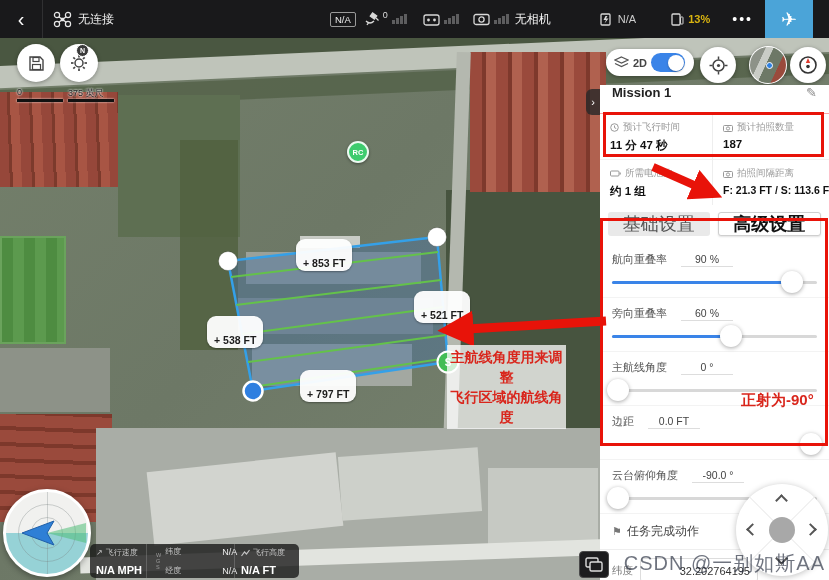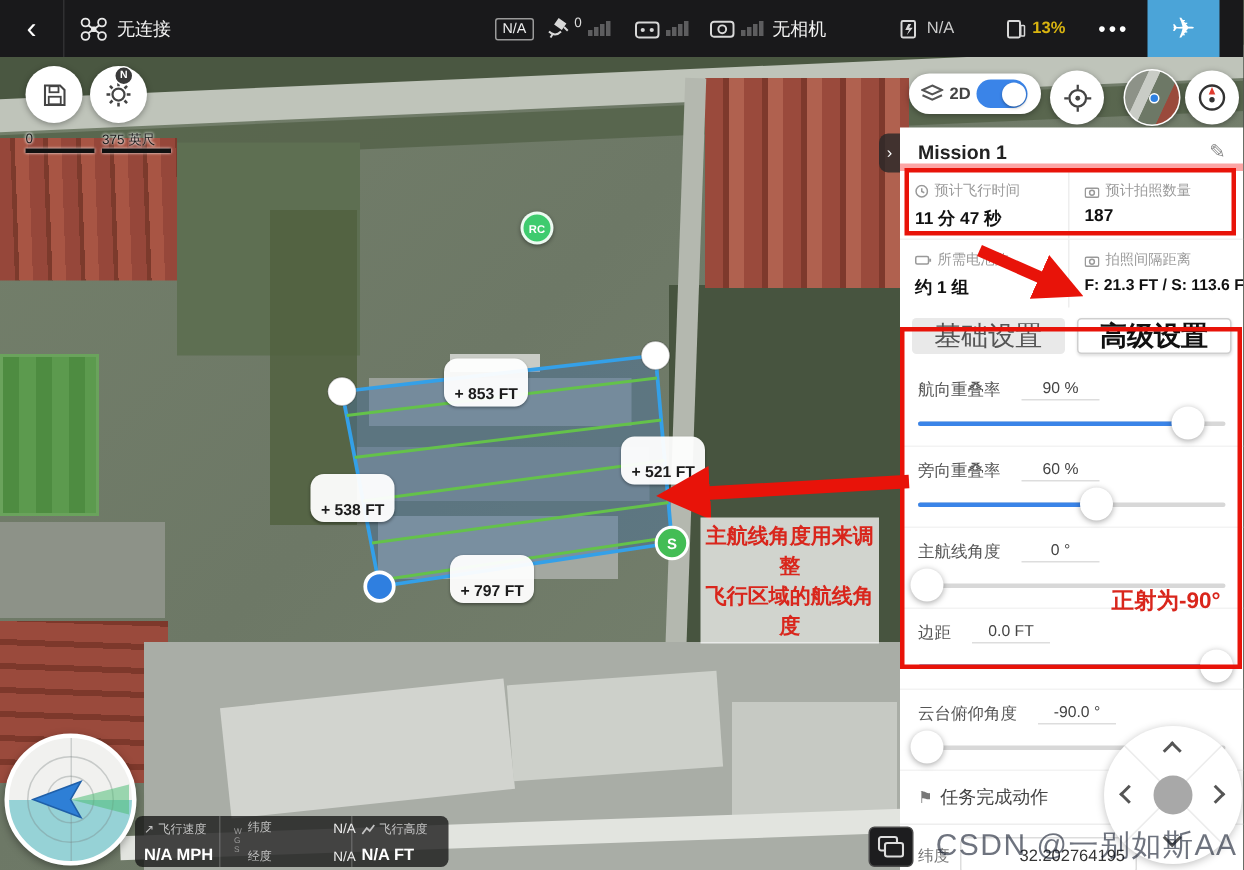--- a/index.html
+++ b/index.html
@@ -48,21 +48,21 @@
   .ctl-btn{position:absolute;width:36px;height:36px;border-radius:50%;background:#fff;z-index:15;
     display:flex;align-items:center;justify-content:center;box-shadow:0 1px 4px rgba(0,0,0,.35);cursor:pointer;}
   .mini-map{width:36px;height:36px;border-radius:50%;overflow:hidden;
     background:linear-gradient(115deg,#8d9288 30%,#c9ccc6 31% 45%,#6d7866 46% 70%,#9a4a3c 71% 100%);position:relative;}
   .mini-map i{position:absolute;left:16px;top:15px;width:7px;height:7px;border-radius:50%;background:#2f80e0;border:1.5px solid #fff;}
 
   
   .panel{position:absolute;left:600px;top:85px;width:229px;height:495px;background:#fff;z-index:20;color:#333;}
   .panel-tab{position:absolute;left:-14px;top:4px;width:14px;height:26px;background:rgba(40,40,40,.82);
     border-radius:6px 0 0 6px;color:#fff;display:flex;align-items:center;justify-content:center;font-size:11px;cursor:pointer;z-index:21;}
-  .p-head{height:29px;display:flex;align-items:flex-end;padding:0 12px;justify-content:space-between;border-bottom:5px solid #fca5a5;}
+  .p-head{height:29px;display:flex;align-items:flex-start;padding:0 12px;justify-content:space-between;border-bottom:1px solid #fca5a5;}
   .p-title{font-size:13px;font-weight:bold;color:#222;}
   .p-pencil{color:#888;font-size:13px;cursor:pointer;}
   .stats{display:grid;grid-template-columns:112px 117px;}
   .stat{padding:7px 8px 6px 10px;}
   .stat.bl{border-left:1px solid #eee;}
   .stat.bt{border-top:1px solid #f2f2f2;}
   .stat .sl{display:flex;align-items:center;gap:4px;font-size:9.5px;color:#9a9a9a;white-space:nowrap;}
   .stat .sv{font-size:11.5px;font-weight:bold;color:#111;margin-top:4px;white-space:nowrap;}
   .tabs{display:flex;gap:8px;padding:7px 8px 8px 8px;}
   .tabbtn{flex:1;height:24px;border-radius:3px;font-size:18px;display:flex;align-items:center;justify-content:center;cursor:pointer;}
@@ -115,21 +115,21 @@
   .wgs{display:flex;flex-direction:column;justify-content:center;font-size:5.5px;color:#9a9a9a;line-height:6px;padding:2px 0 2px 5px;}
   .trow{display:flex;justify-content:space-between;align-items:center;width:72px;}
   .trow .l{font-size:8px;color:#c2c2c2;} .trow .v{font-size:9px;color:#eee;}
   .camview{position:absolute;left:579px;top:551px;width:30px;height:27px;background:#1d1d1f;border:1px solid #4a4a4a;
     border-radius:4px;z-index:25;display:flex;align-items:center;justify-content:center;cursor:pointer;}
 
   
   .redbox{position:absolute;border:3px solid #e81309;z-index:40;pointer-events:none;}
   .red-svg{position:absolute;left:0;top:0;z-index:40;pointer-events:none;}
   .note{position:absolute;left:447px;top:345px;width:119px;z-index:40;background:rgba(255,255,255,.75);
-    color:#d9261c;font-size:14px;font-weight:bold;text-align:center;line-height:20px;padding:2px 0;margin-left:20px;}
+    color:#d9261c;font-size:14px;font-weight:bold;text-align:center;line-height:20px;padding:2px 0;}
   .note2{position:absolute;left:741px;top:391px;z-index:41;color:#d9261c;font-size:15px;font-weight:bold;}
   .watermark{position:absolute;right:4px;bottom:3px;z-index:50;font-size:20px;color:#0f172a;opacity:.6;letter-spacing:1px;}
 </style>
 </head>
 <body>
 
 <div class="screen">
 
   <div class="map">
     <div class="tex" style="left:-10px;top:18px;width:850px;height:34px;background:#4a5741;transform:rotate(-2.5deg);"></div>

